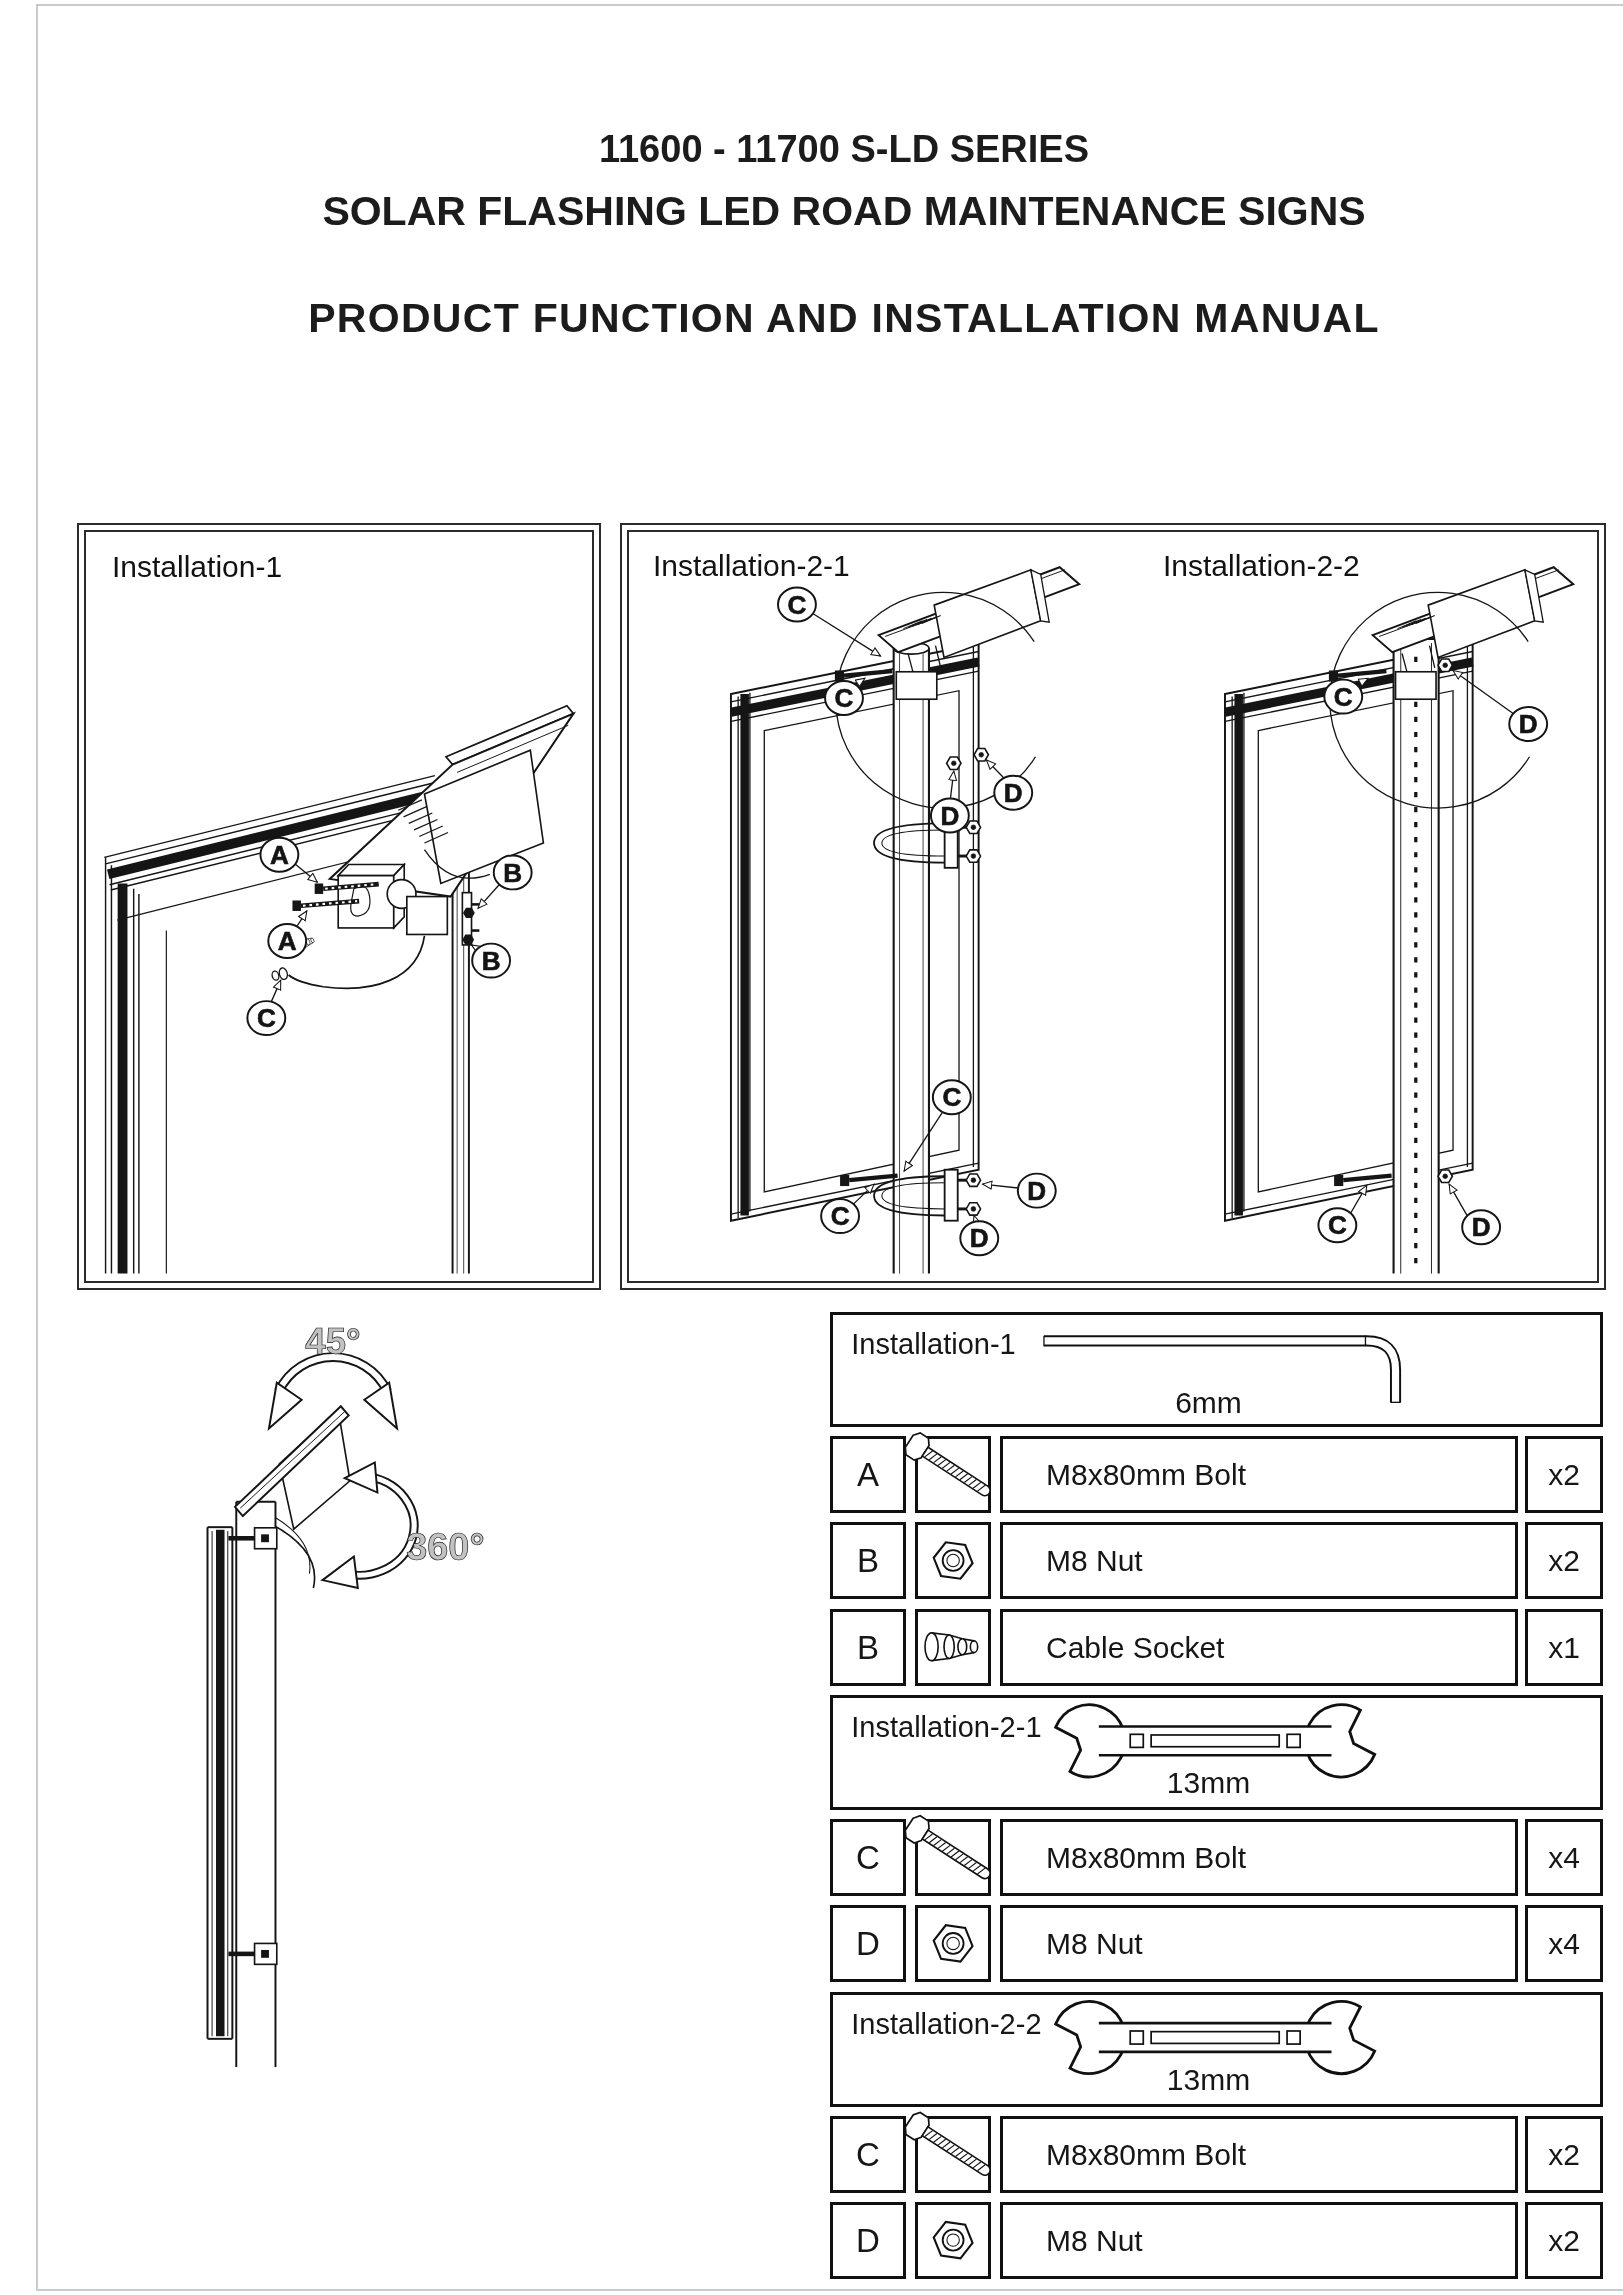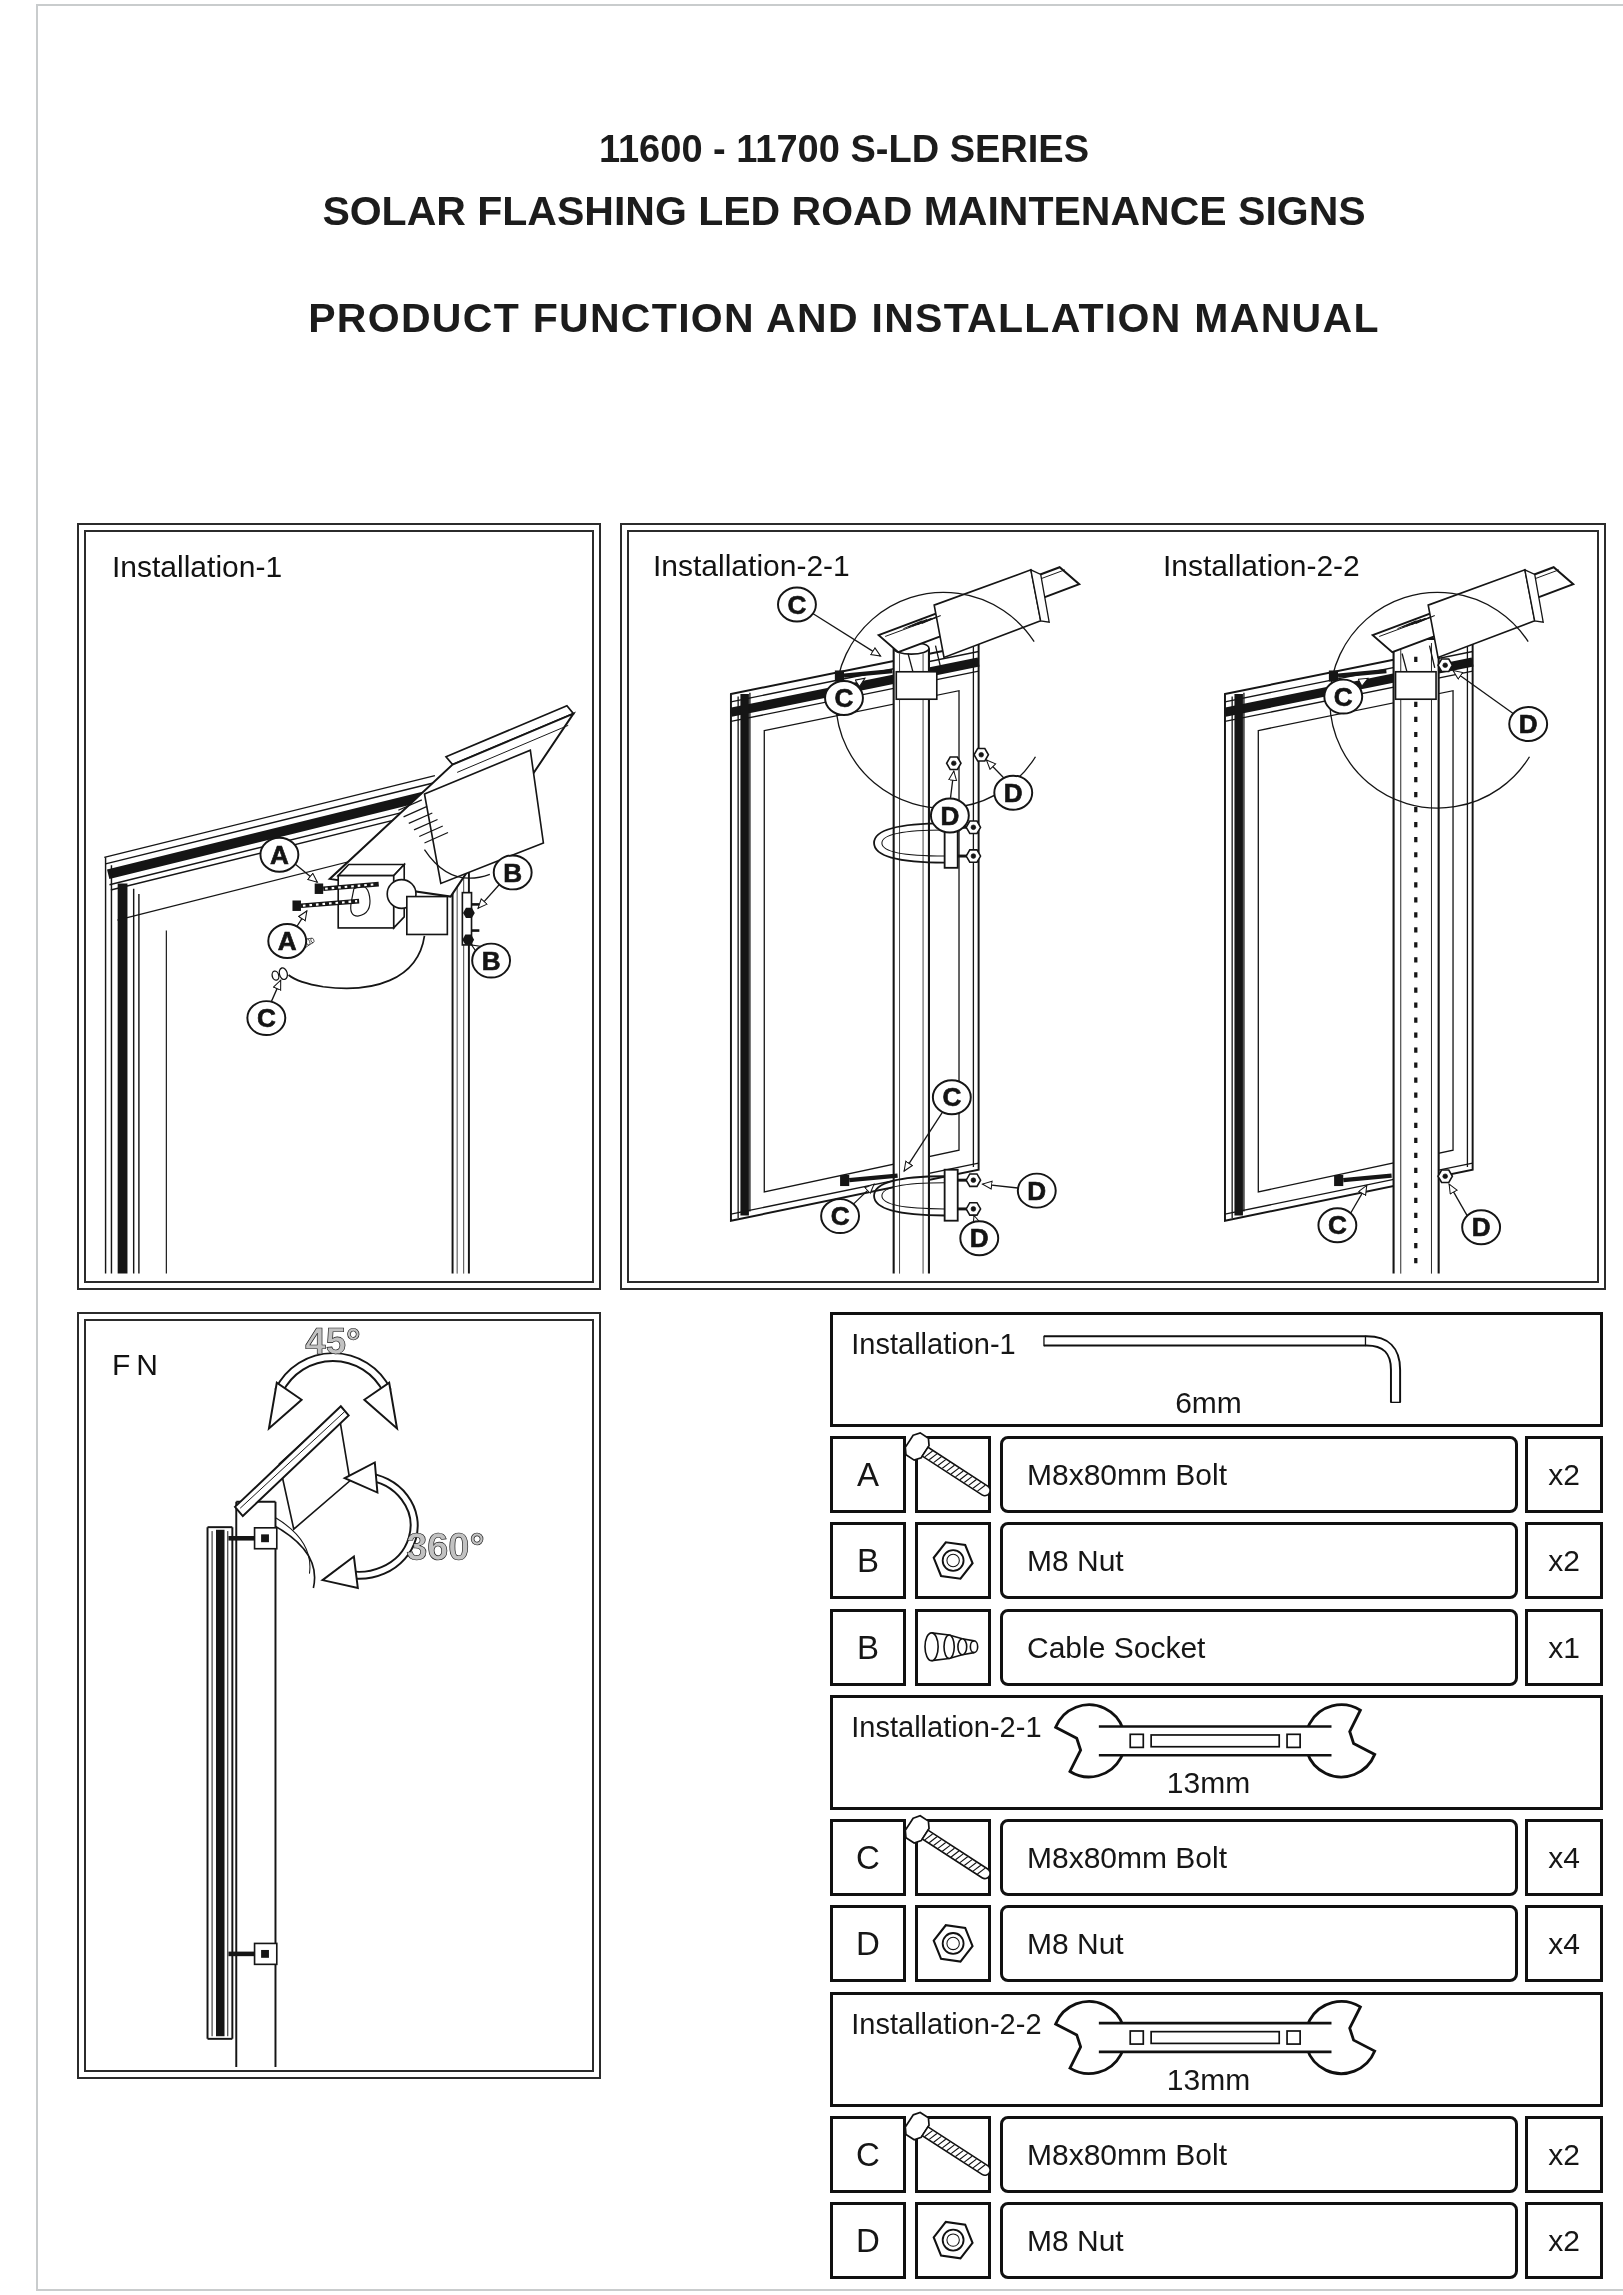--- a/index.html
+++ b/index.html
@@ -9,21 +9,21 @@
   .ttl{position:absolute;left:0;width:1624px;text-align:center;font-weight:bold;color:#1c1c1c;white-space:nowrap;}
   .ttl1{top:128px;font-size:38px;}
   .ttl2{top:188px;font-size:41px;}
   .ttl3{top:295px;font-size:41px;letter-spacing:1.3px;}
   .panel{position:absolute;border:2px solid #2b2b2b;background:#fff;}
   .panel-inner{position:absolute;inset:5.2px;border:2.6px solid #2b2b2b;}
   .plabel{position:absolute;font-size:30px;color:#121212;white-space:nowrap;}
   .fnlabel{letter-spacing:5.9px;}
   .tcell{position:absolute;border:3.3px solid #101010;background:#fff;box-sizing:border-box;
          display:flex;align-items:center;justify-content:center;}
-  .tcell.desc{justify-content:flex-start;padding-left:24px;font-size:30px;border-radius:8px;}
+  .tcell.desc{justify-content:flex-start;padding-left:43px;font-size:30px;}
   .tcell.key{font-size:33px;}
   .tcell.qty{font-size:30px;}
   .thead{position:absolute;border:3.3px solid #101010;background:#fff;box-sizing:border-box;}
   .thead .stitle{position:absolute;left:18.3px;top:13px;font-size:29px;white-space:nowrap;}
   .tsize{position:absolute;width:261px;text-align:center;font-size:30px;}
   svg.overlay{position:absolute;left:0;top:0;pointer-events:none;}
   svg text{font-family:"Liberation Sans","DejaVu Sans",sans-serif;}
   .callout-letter{font-size:40px;font-weight:bold;fill:#141414;}
   .angle-text{font-weight:bold;fill:#c2c2c2;}
 </style>
@@ -41,24 +41,20 @@
     <div class="panel-inner"></div>
     <span class="plabel" style="left:33px;top:25px;">Installation-1</span>
   </div>
 
   <div class="panel" style="left:588px;top:523px;width:982px;height:763px;">
     <div class="panel-inner"></div>
     <span class="plabel" style="left:31px;top:23.5px;">Installation-2-1</span>
     <span class="plabel" style="left:541px;top:23.5px;">Installation-2-2</span>
   </div>
 
-  <div class="panel" style="left:45px;top:1312px;width:520px;height:763px;">
-    <div class="panel-inner"></div>
-    <span class="plabel fnlabel" style="left:33px;top:34px;">FN</span>
-  </div>
 
   <div class="thead" style="left:798px;top:1312px;width:773px;height:115px;">
     <span class="stitle">Installation-1</span>
   </div>
   <div class="tsize" style="left:1046px;top:1386px;">6mm</div>
 
   <div class="tcell key" style="left:798px;top:1436px;width:76px;height:77px;">A</div>
   <div class="tcell" style="left:883px;top:1436px;width:76px;height:77px;"></div>
   <div class="tcell desc" style="left:968px;top:1436px;width:518px;height:77px;">M8x80mm Bolt</div>
   <div class="tcell qty" style="left:1493px;top:1436px;width:78px;height:77px;">x2</div>

